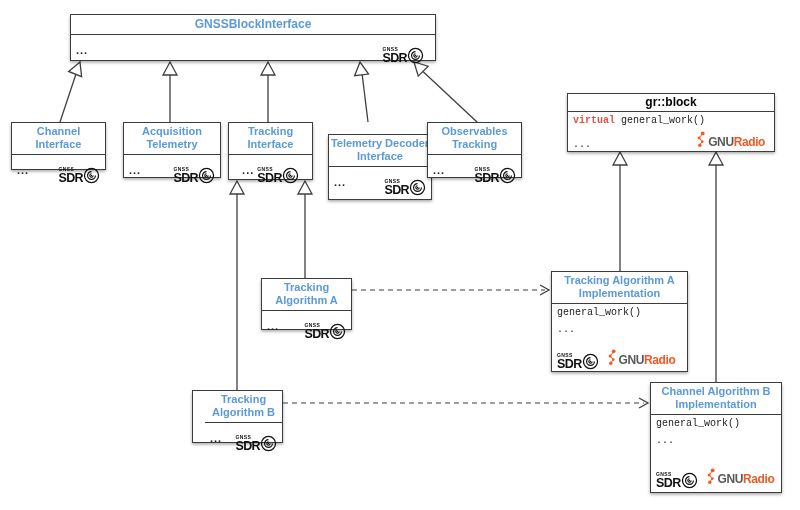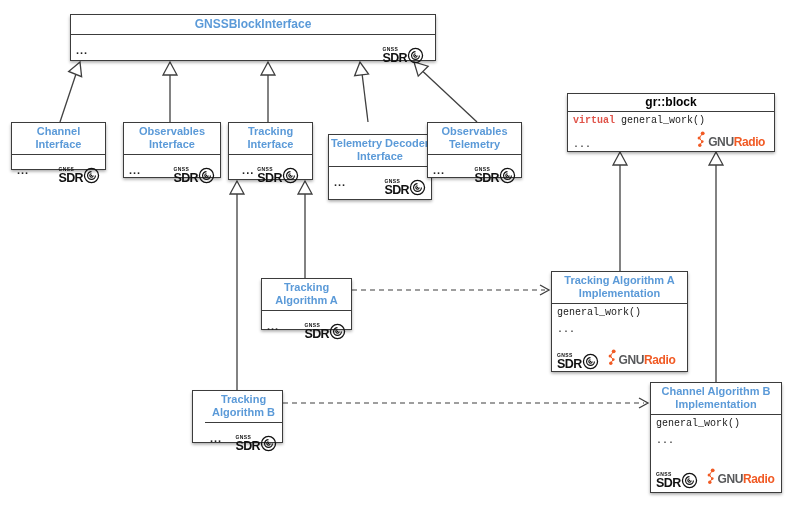--- a/index.html
+++ b/index.html
@@ -127,21 +127,21 @@
       <path d="M14.6 10 a4.6 4.6 0 1 1 -4.6 -4.6" fill="none" stroke="#111" stroke-width="1.4"></path>
       <path d="M12 10 a2 2 0 1 1 -2 -2" fill="none" stroke="#111" stroke-width="1.3"></path>
       <circle cx="10" cy="10" r="0.9" fill="#111"></circle>
     </svg>
   </span>
 </span>
     </div>
   </div>
 
   <div class="uml-box" style="left:123px;top:122px;width:98px;height:56px;">
-    <div class="uml-title">Observables Interface</div>
+    <div class="uml-title">Acquisition Telemetry</div>
     <div class="uml-body">
       <span class="dots">...</span>
       <span>
   <span class="gnss-logo">
     <span class="gnss-stack">
       <span class="gnss-top">GNSS</span>
       <span class="gnss-main">SDR</span>
     </span>
     <svg width="17" height="17" viewBox="0 0 20 20">
       <circle cx="10" cy="10" r="8.3" fill="none" stroke="#111" stroke-width="1.5"></circle>
@@ -190,21 +190,21 @@
       <path d="M14.6 10 a4.6 4.6 0 1 1 -4.6 -4.6" fill="none" stroke="#111" stroke-width="1.4"></path>
       <path d="M12 10 a2 2 0 1 1 -2 -2" fill="none" stroke="#111" stroke-width="1.3"></path>
       <circle cx="10" cy="10" r="0.9" fill="#111"></circle>
     </svg>
   </span>
 </span>
     </div>
   </div>
 
   <div class="uml-box" style="left:427px;top:122px;width:95px;height:56px;">
-    <div class="uml-title">Observables Telemetry</div>
+    <div class="uml-title">Observables Tracking</div>
     <div class="uml-body">
       <span class="dots">...</span>
       <span>
   <span class="gnss-logo">
     <span class="gnss-stack">
       <span class="gnss-top">GNSS</span>
       <span class="gnss-main">SDR</span>
     </span>
     <svg width="17" height="17" viewBox="0 0 20 20">
       <circle cx="10" cy="10" r="8.3" fill="none" stroke="#111" stroke-width="1.5"></circle>

